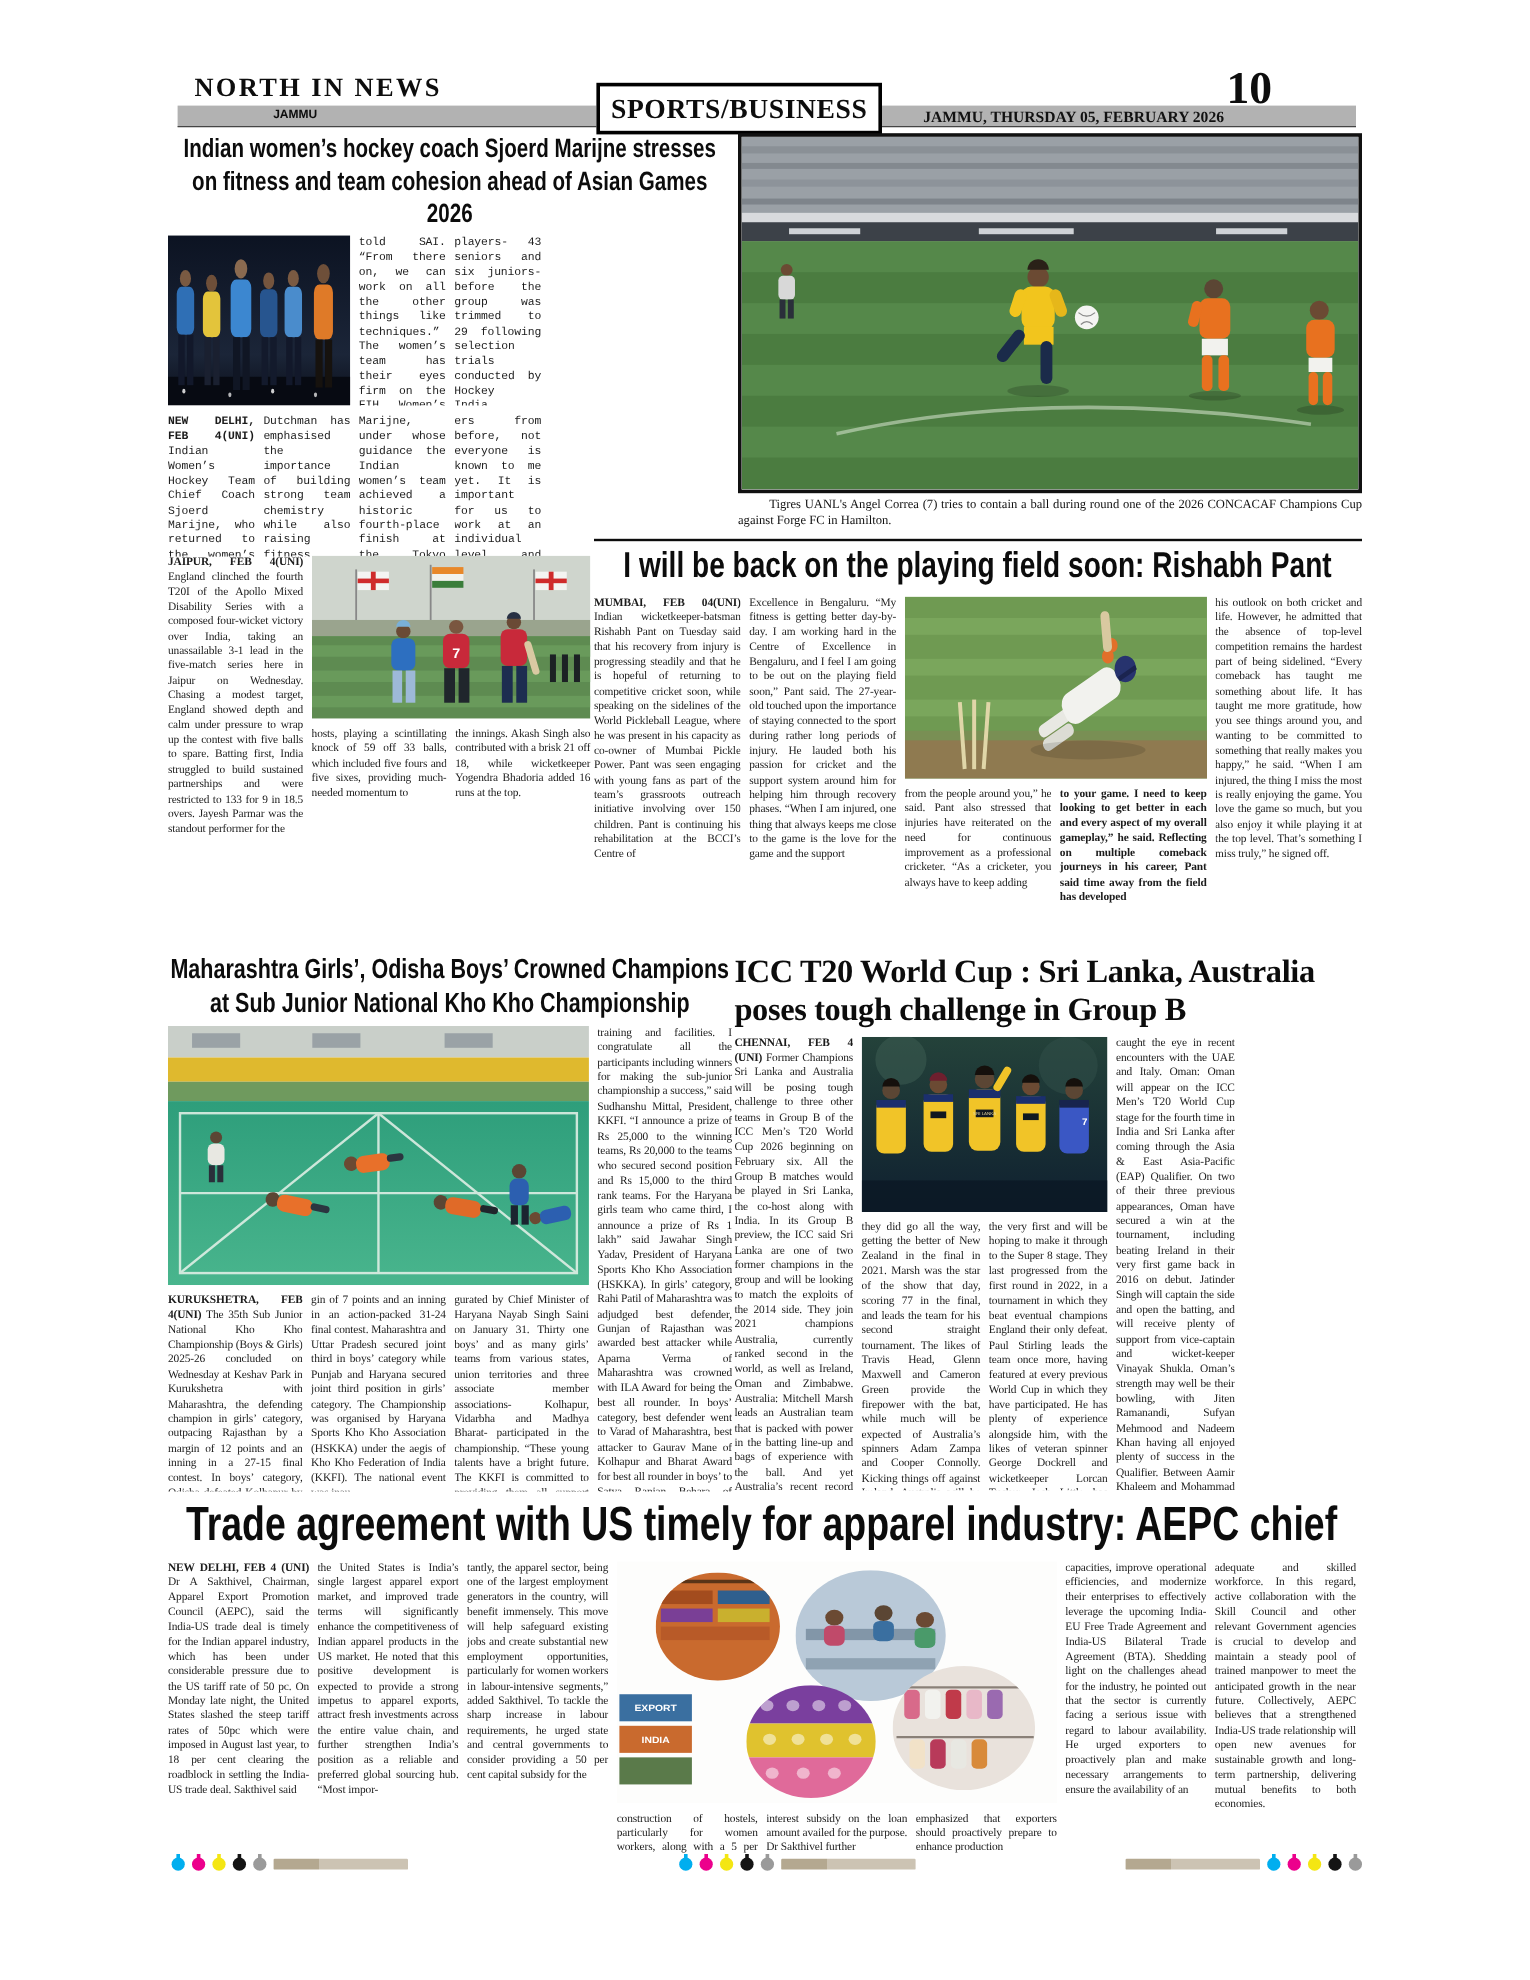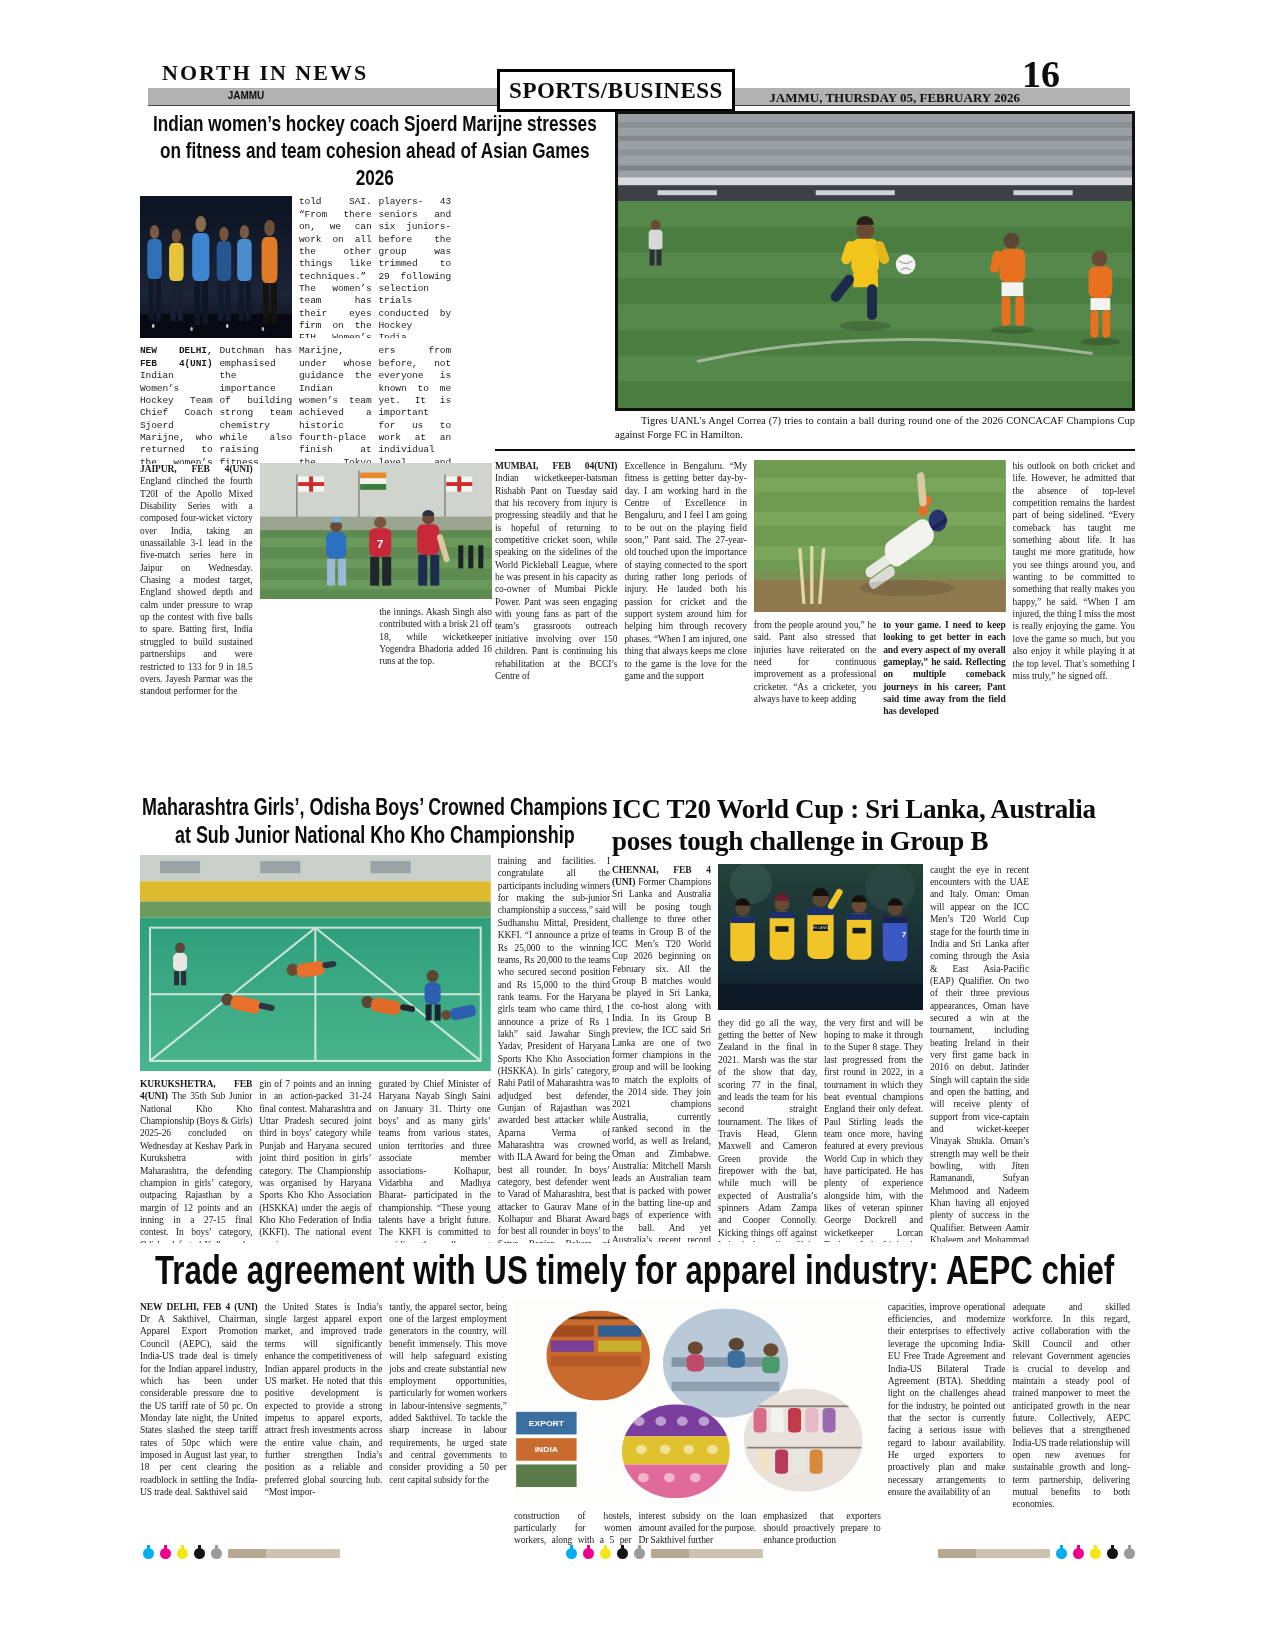--- a/index.html
+++ b/index.html
@@ -37,21 +37,21 @@
 </head>
 <body>
 
 <div id="page">
 
   <div class="m-title">NORTH IN NEWS</div>
   <div class="m-bar"></div>
   <div class="m-edition">JAMMU</div>
   <div class="m-section">SPORTS/BUSINESS</div>
   <div class="m-date">JAMMU, THURSDAY 05, FEBRUARY 2026</div>
-  <div class="m-page">16</div>
+  <div class="m-page">10</div>
 
   <div class="art" style="left:140px;top:111px;width:470px;">
     <div class="hl" style="font-size:22px;">
       <span class="cond2">Indian women’s hockey coach Sjoerd Marijne stresses on fitness and team cohesion ahead of Asian Games 2026</span>
     </div>
     <div class="grid" style="grid-template-columns:repeat(6,1fr);grid-template-rows:142px auto;height:268px;margin-top:5px;font-family:Liberation Mono, monospace;">
       <div class="ph" style="grid-column:1/3;grid-row:1;">
         <svg viewBox="0 0 230 142" preserveAspectRatio="none" role="img">
           <defs>
               <linearGradient id="hbg" x1="0" y1="0" x2="0" y2="1">
@@ -226,25 +226,29 @@
           <g>
             <circle cx="168" cy="58" r="6" fill="#6a4a35"></circle>
               <path d="M162,55 a6,6 0 0 1 12,0" fill="#273043"></path>
             <rect x="157" y="64" width="22" height="32" rx="6" fill="#c8293a"></rect>
             <rect x="158" y="96" width="9" height="32" fill="#1d2d50"></rect>
               <rect x="170" y="96" width="9" height="32" fill="#1d2d50"></rect>
             <rect x="180" y="74" width="6" height="30" rx="3" fill="#d9c9a2" transform="rotate(-16 183 89)"></rect>
           </g>
         </svg>
       </div>
+      <div class="bc" style="grid-column:2;grid-row:2;"><span>hosts, playing a scintillating knock of 59 off 33 balls, which included five fours and five sixes, providing much-needed momentum to</span></div>
       <div class="bc" style="grid-column:3;grid-row:2;"><span>the innings. Akash Singh also contributed with a brisk 21 off 18, while wicketkeeper Yogendra Bhadoria added 16 runs at the top.</span></div>
     </div>
   </div>
 
   <div class="art" style="left:495px;top:454px;width:640px;">
+    <div class="hl" style="font-size:30px;">
+      <span class="cond2 nowrap">I will be back on the playing field soon: Rishabh Pant</span>
+    </div>
     <div class="grid" style="grid-template-columns:repeat(5,1fr);grid-template-rows:152px auto;height:258px;margin-top:6px;">
       <div class="bc" style="grid-column:1;grid-row:1/3;"><b class="dl">MUMBAI, FEB 04(UNI)</b> <span>Indian wicketkeeper-batsman Rishabh Pant on Tuesday said that his recovery from injury is progressing steadily and that he is hopeful of returning to competitive cricket soon, while speaking on the sidelines of the World Pickleball League, where he was present in his capacity as co-owner of Mumbai Pickle Power. Pant was seen engaging with young fans as part of the team’s grassroots outreach initiative involving over 150 children. Pant is continuing his rehabilitation at the BCCI’s Centre of</span></div>
       <div class="bc" style="grid-column:2;grid-row:1/3;"><span>Excellence in Bengaluru. “My fitness is getting better day-by-day. I am working hard in the Centre of Excellence in Bengaluru, and I feel I am going to be out on the playing field soon,” Pant said. The 27-year-old touched upon the importance of staying connected to the sport during rather long periods of injury. He lauded both his passion for cricket and the support system around him for helping him through recovery phases. “When I am injured, one thing that always keeps me close to the game is the love for the game and the support</span></div>
       <div class="ph" style="grid-column:3/5;grid-row:1;">
         <svg viewBox="0 0 305 152" preserveAspectRatio="none" role="img">
           <rect width="305" height="152" fill="#6f9a52"></rect>
           <rect y="18" width="305" height="14" fill="#7aa65c"></rect>
             <rect y="52" width="305" height="14" fill="#7aa65c"></rect>
             <rect y="86" width="305" height="14" fill="#7aa65c"></rect>
           <rect y="112" width="305" height="10" fill="#7e8a55" opacity=".7"></rect>

